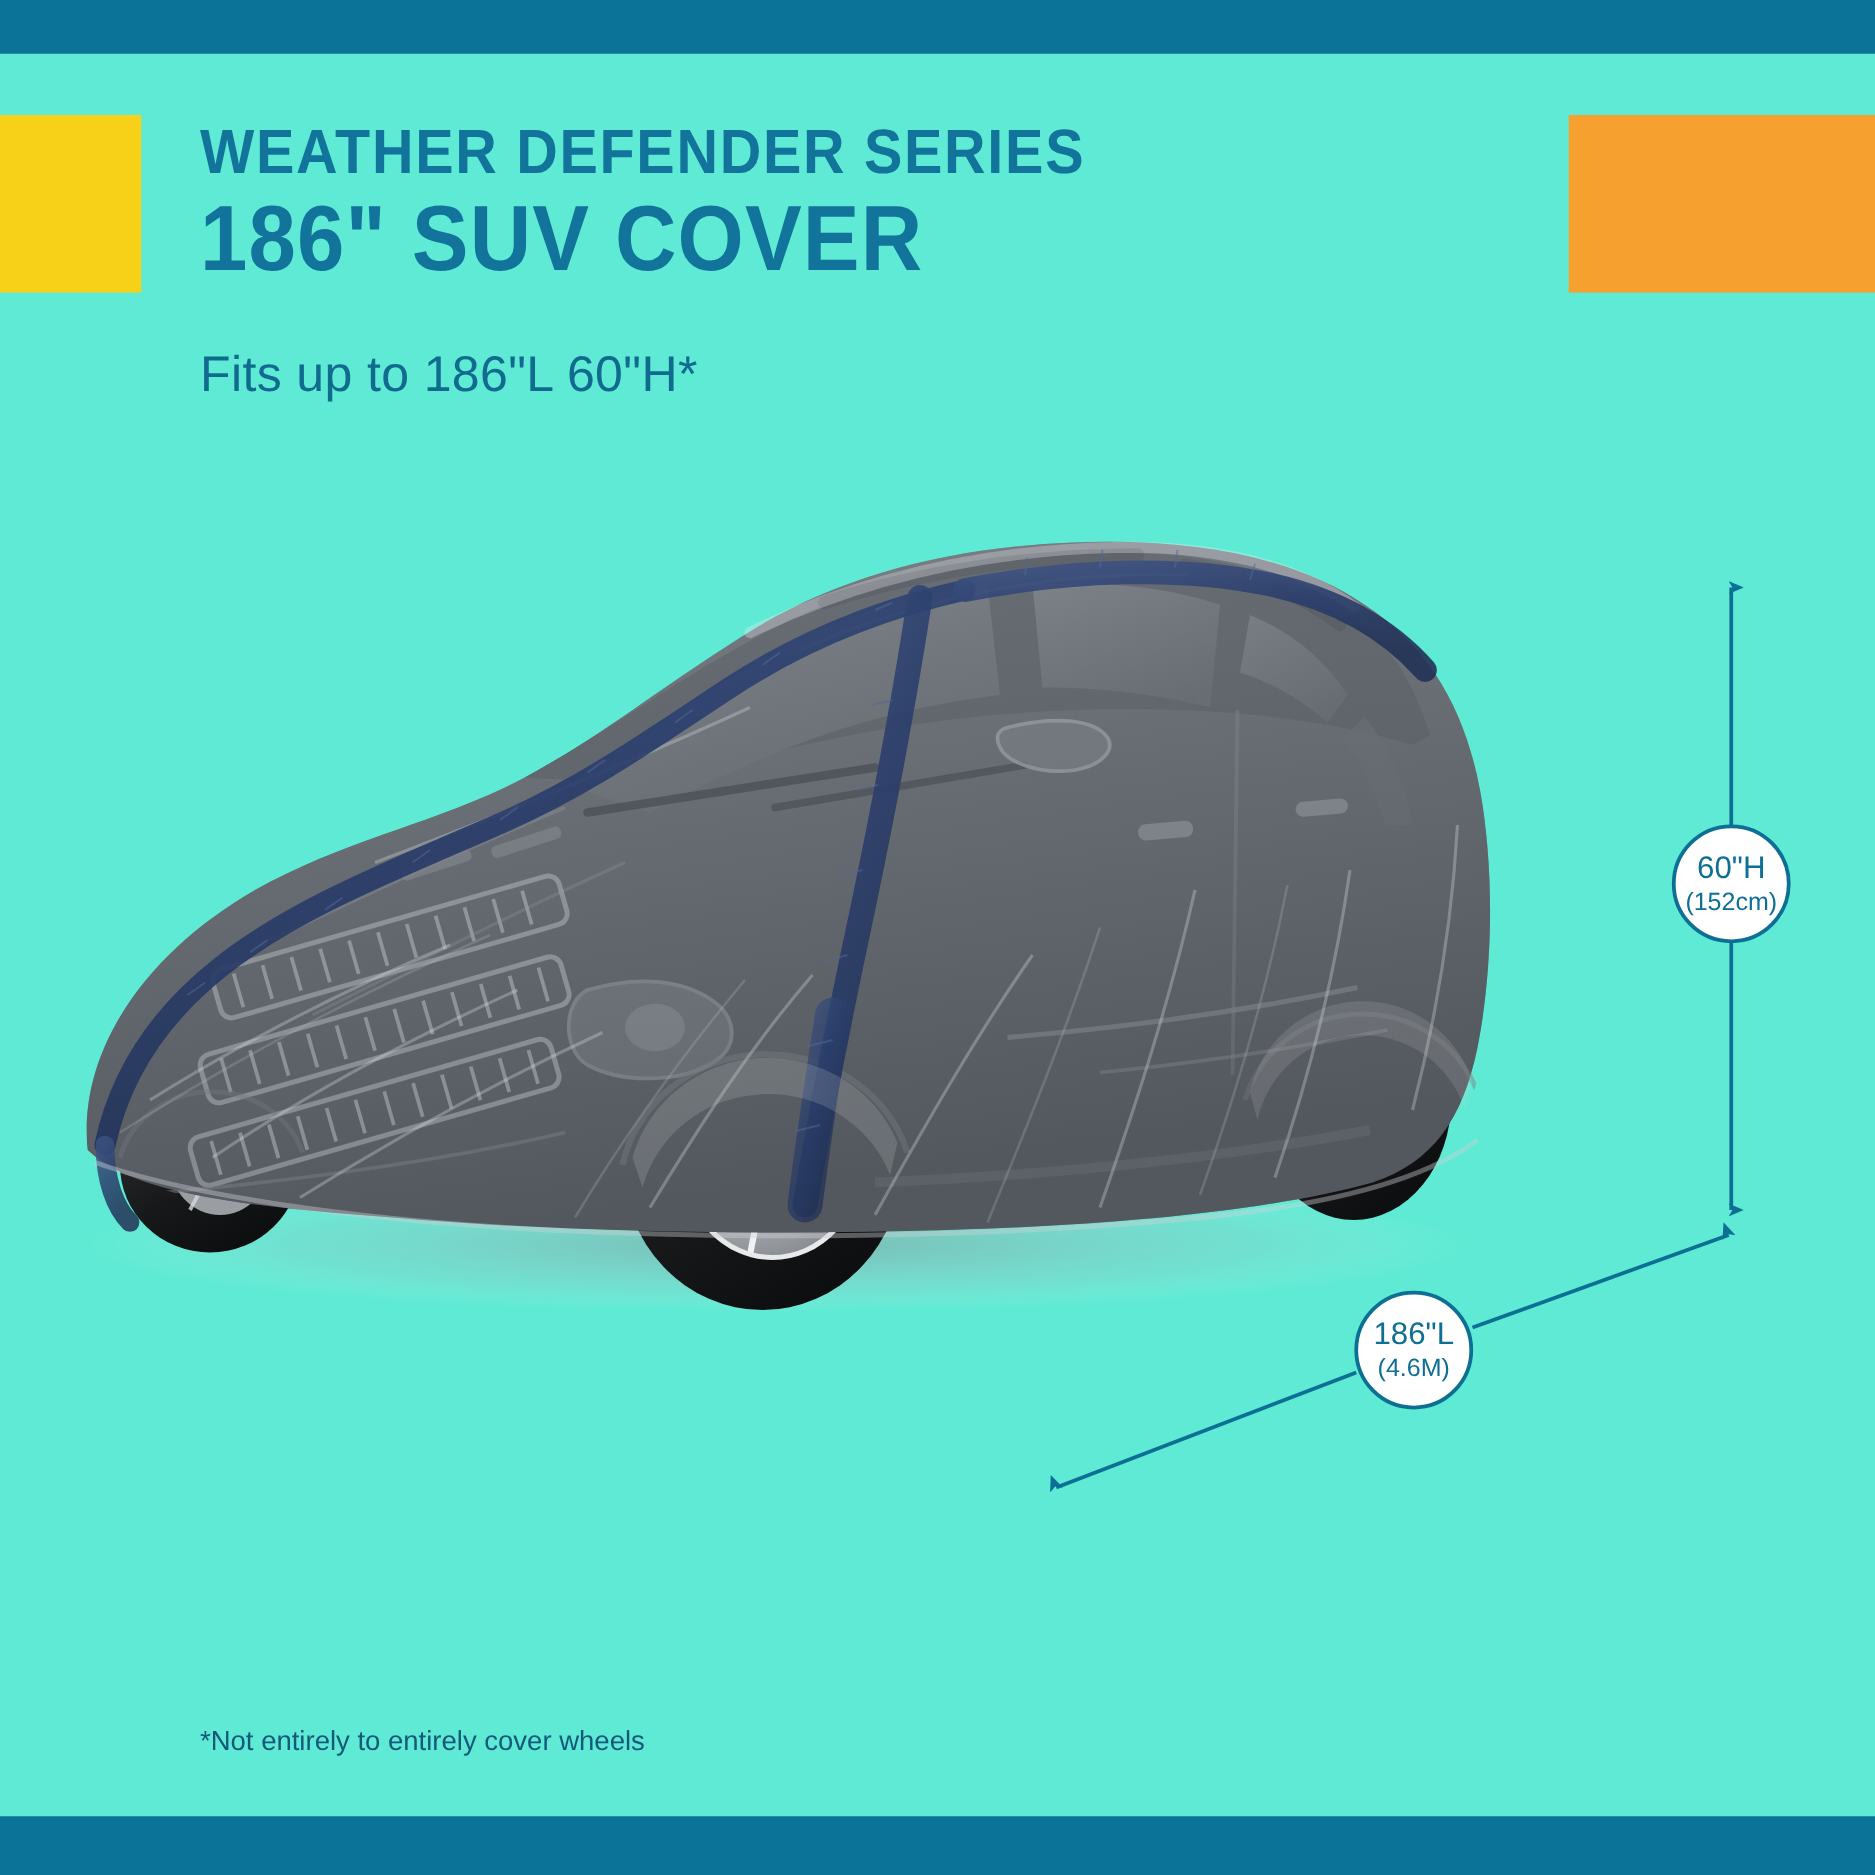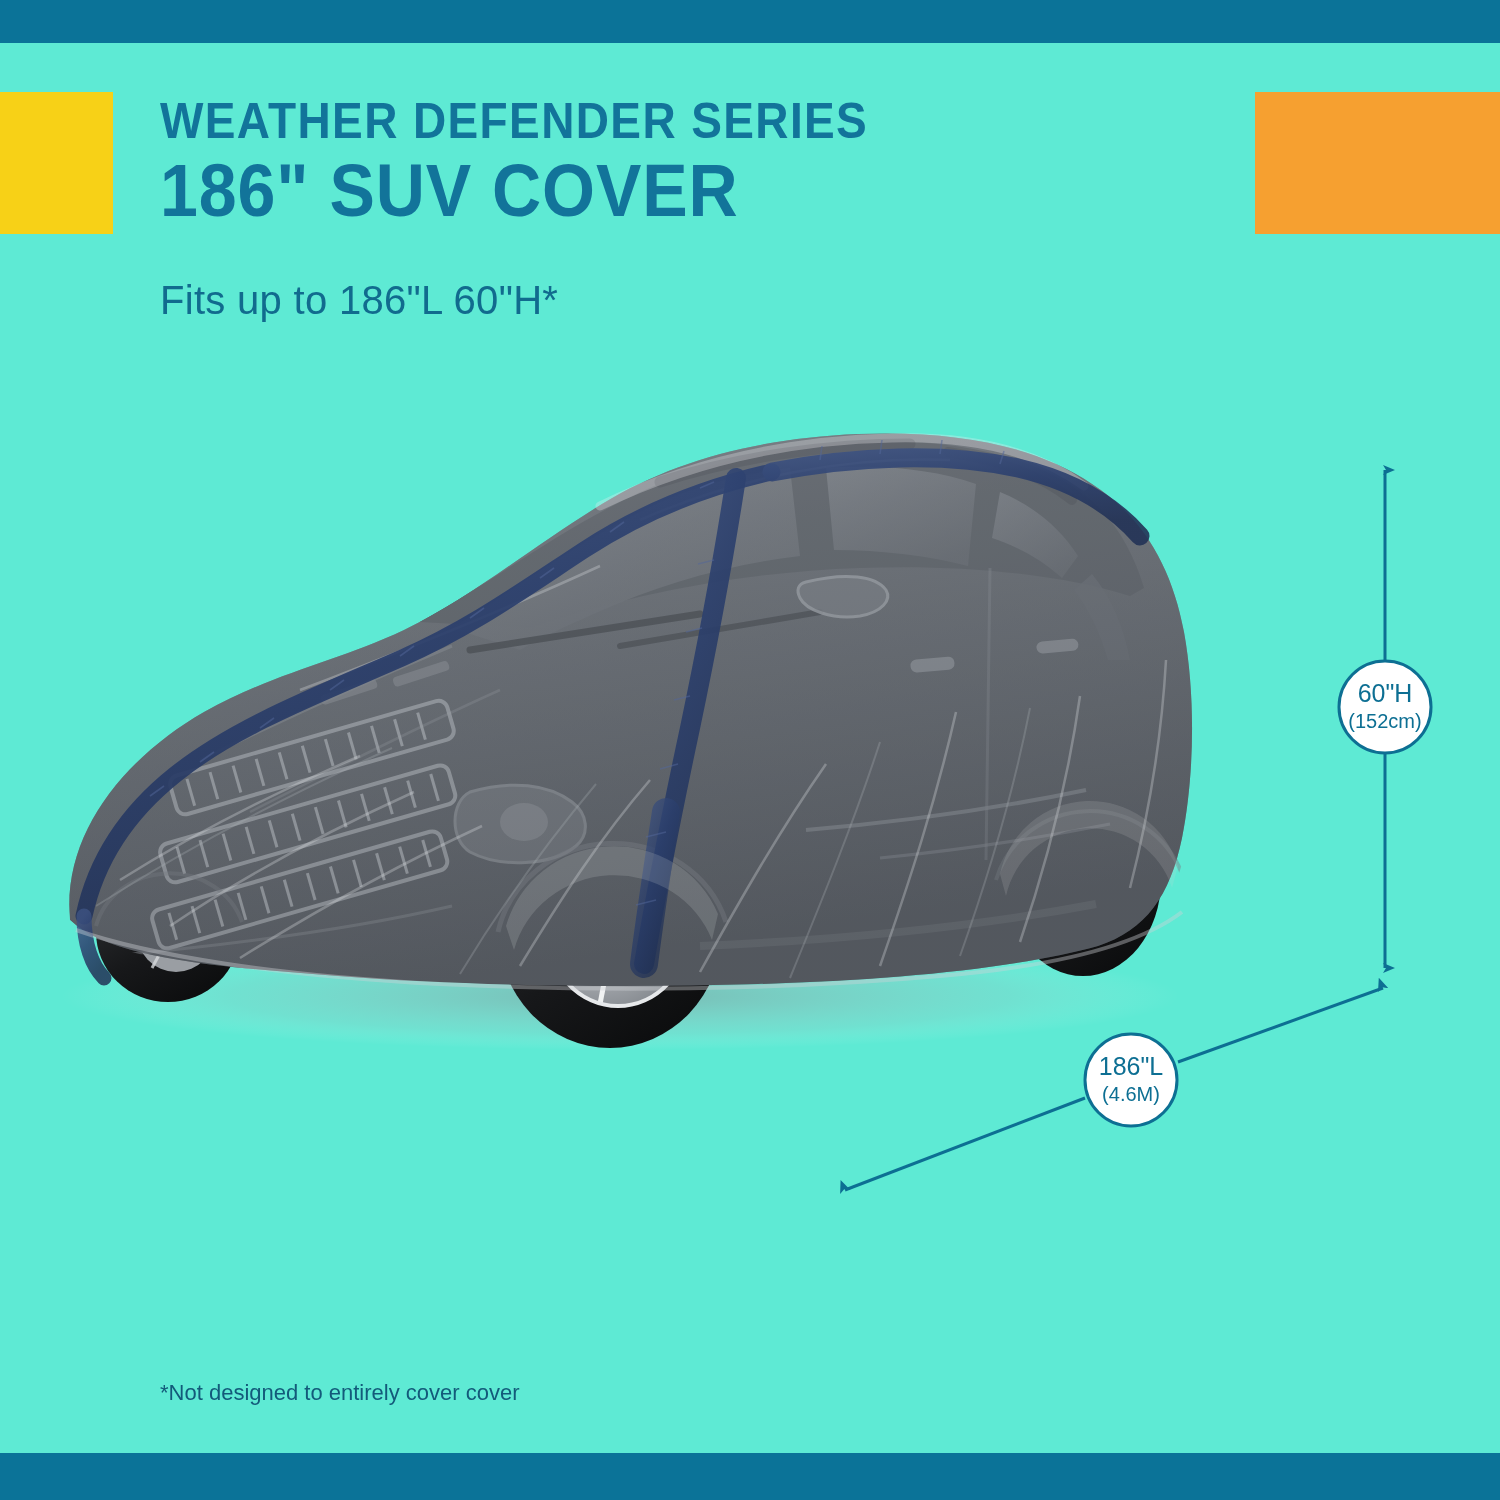--- a/index.html
+++ b/index.html
@@ -393,16 +393,16 @@
 
     <g>
       <line x1="845" y1="1190" x2="1085" y2="1098" stroke="#0d6f93" stroke-width="3" marker-start="url(#arrA)"></line>
       <line x1="1178" y1="1062" x2="1383" y2="988" stroke="#0d6f93" stroke-width="3" marker-end="url(#arrB)"></line>
       <circle cx="1131" cy="1080" r="46" fill="#ffffff" stroke="#0d6f93" stroke-width="3"></circle>
       <text class="dimtext-main" x="1131" y="1075" text-anchor="middle">186"L</text>
       <text class="dimtext-sub" x="1131" y="1101" text-anchor="middle">(4.6M)</text>
     </g>
   </svg>
 
-  <div class="footnote">*Not designed to entirely cover cover</div>
+  <div class="footnote">*Not entirely to entirely cover wheels</div>
 
   <div class="bar-bottom"></div>
 </div>
 
 </body></html>

